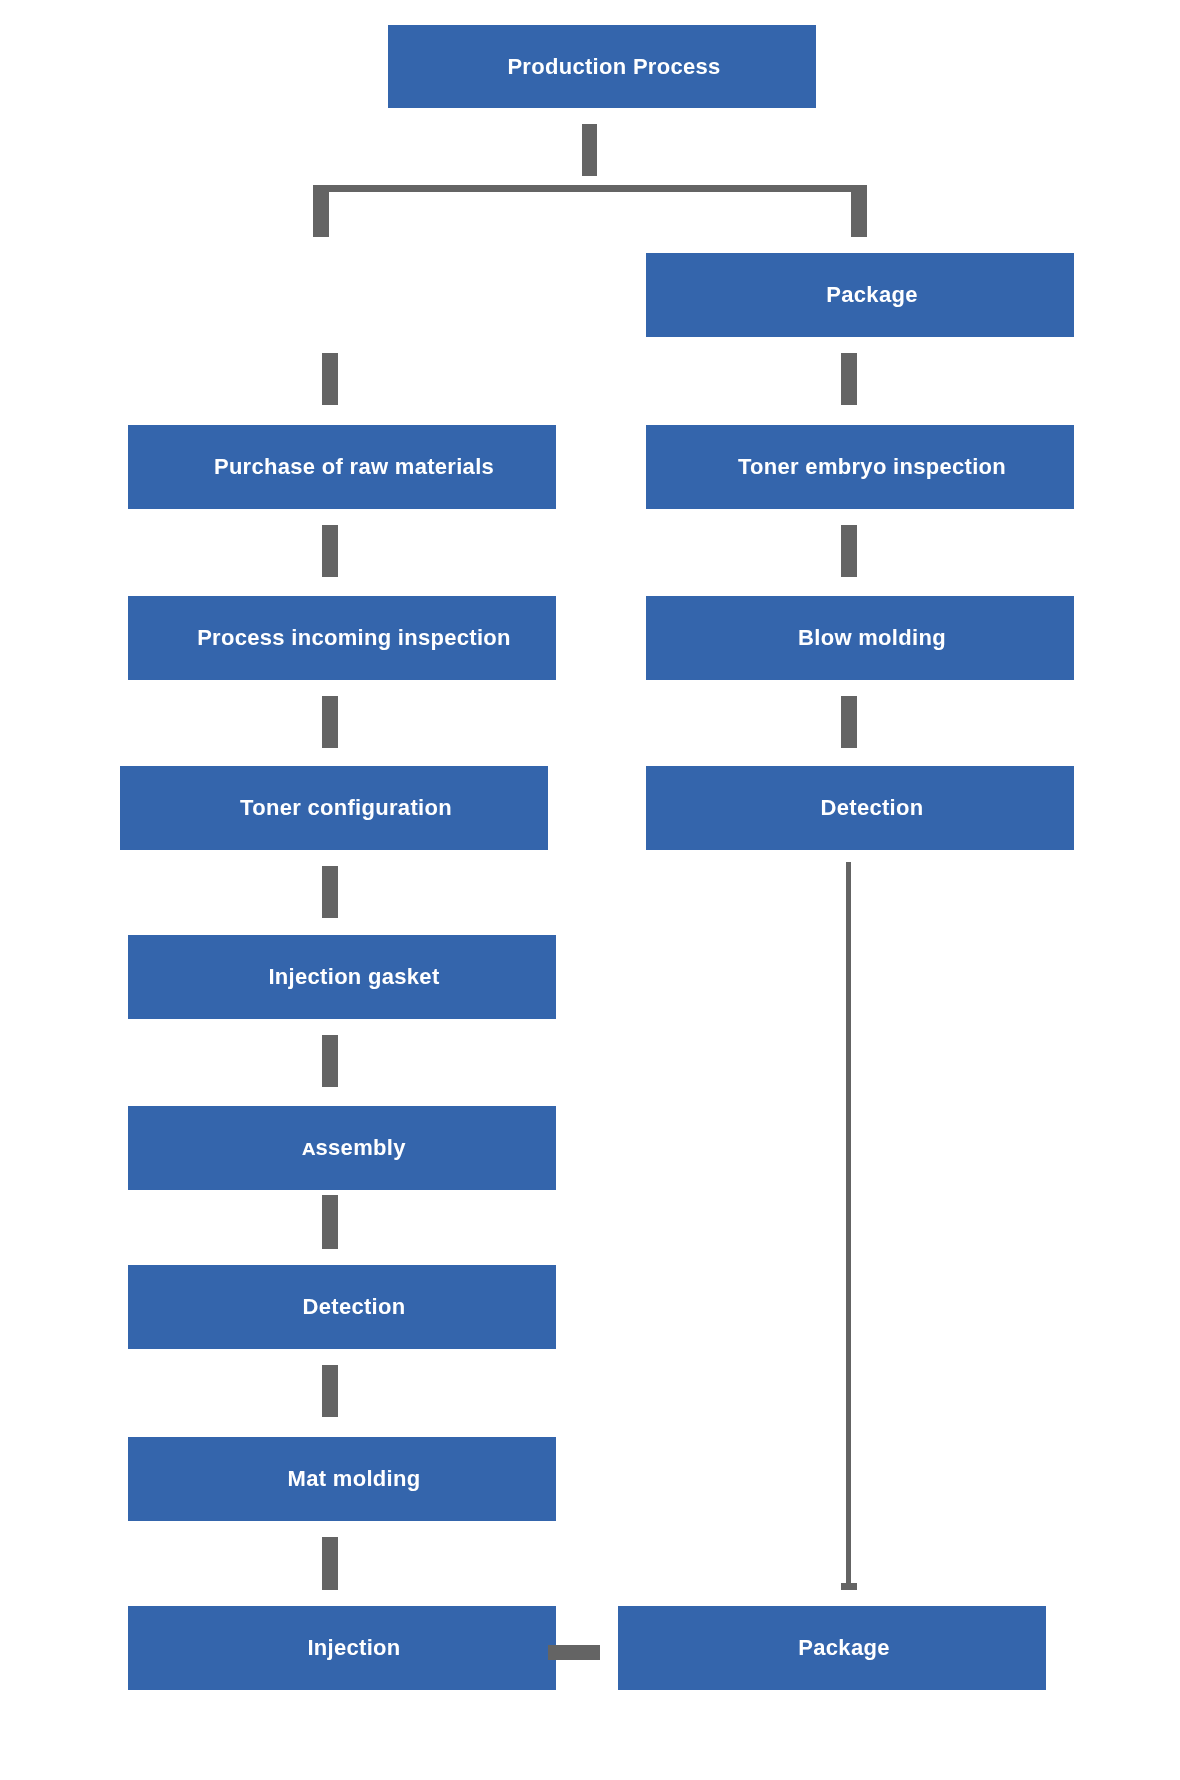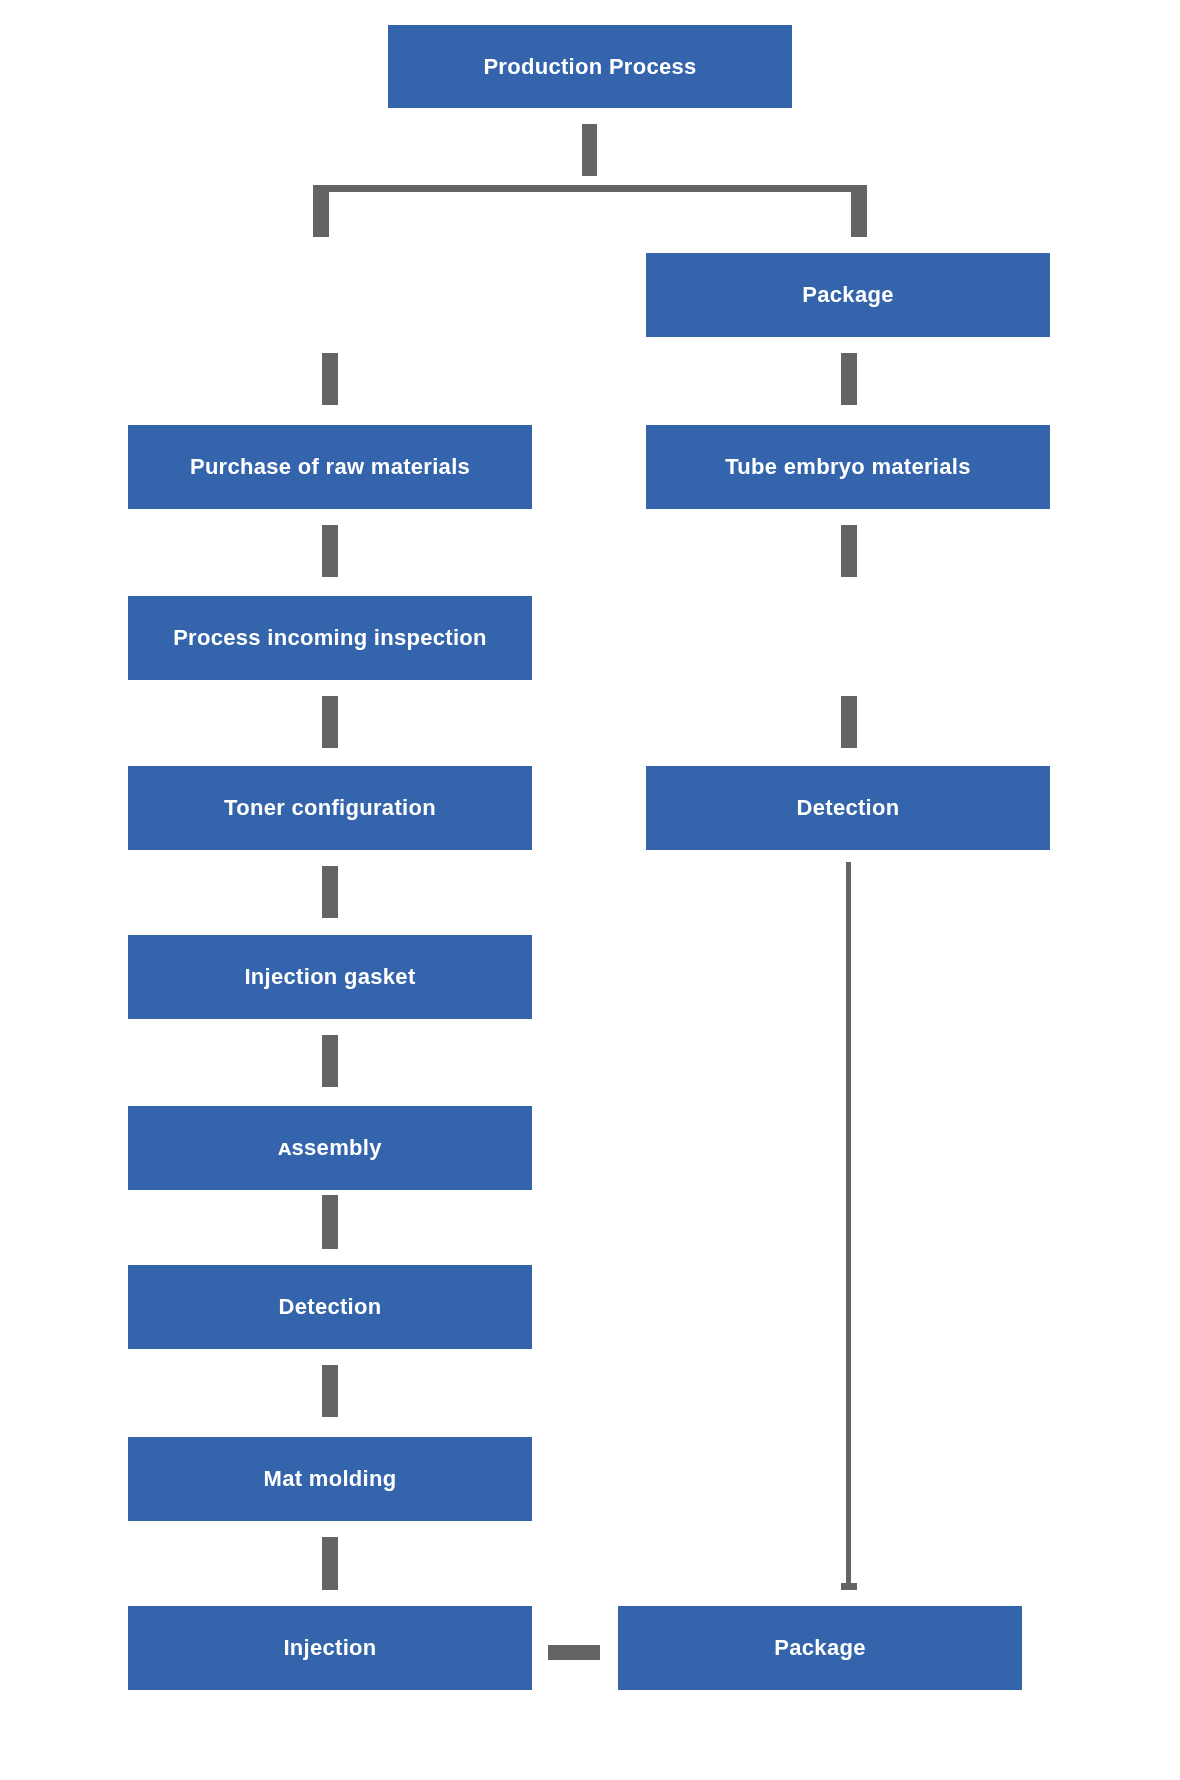--- a/index.html
+++ b/index.html
@@ -23,20 +23,21 @@
     height:84px;
     background:var(--node-fill);
     color:var(--node-text);
     display:flex;
     align-items:center;
     justify-content:center;
     text-align:left;
     font-weight:700;
     font-size:22px;
     letter-spacing:0.3px;
+    padding-left:24px;
   }
   .conn{
     position:absolute;
     background:var(--connector);
   }
 </style>
 </head>
 <body>
 
 <div class="canvas">
@@ -49,21 +50,21 @@
   <div class="conn" style="left:313px;top:185px;width:554px;height:7px"></div>
   <div class="conn" style="left:313px;top:185px;width:16px;height:52px"></div>
   <div class="conn" style="left:851px;top:185px;width:16px;height:52px"></div>
 
   <div class="node" style="left:128px;top:425px">
     <span>Purchase of raw materials</span>
   </div>
   <div class="node" style="left:128px;top:596px">
     <span>Process incoming inspection</span>
   </div>
-  <div class="node" style="left:128px;top:766px">
+  <div class="node" style="left:120px;top:766px">
     <span>Toner configuration</span>
   </div>
   <div class="node" style="left:128px;top:935px">
     <span>Injection gasket</span>
   </div>
   <div class="node" style="left:128px;top:1106px">
     <span>ᴀssembly</span>
   </div>
   <div class="node" style="left:128px;top:1265px">
     <span>Detection</span>
@@ -81,21 +82,24 @@
   <div class="conn" style="left:322px;top:866px;width:16px;height:52px"></div>
   <div class="conn" style="left:322px;top:1035px;width:16px;height:52px"></div>
   <div class="conn" style="left:322px;top:1195px;width:16px;height:54px"></div>
   <div class="conn" style="left:322px;top:1365px;width:16px;height:52px"></div>
   <div class="conn" style="left:322px;top:1537px;width:16px;height:53px"></div>
 
   <div class="node" style="left:646px;top:253px">
     <span>Package</span>
   </div>
   <div class="node" style="left:646px;top:425px">
-    <span>Tube embryo materials</span>
+    <span>Toner embryo inspection</span>
+  </div>
+  <div class="node" style="left:646px;top:596px">
+    <span>Blow molding</span>
   </div>
   <div class="node" style="left:646px;top:766px">
     <span>Detection</span>
   </div>
 
   <div class="conn" style="left:841px;top:353px;width:16px;height:52px"></div>
   <div class="conn" style="left:841px;top:525px;width:16px;height:52px"></div>
   <div class="conn" style="left:841px;top:696px;width:16px;height:52px"></div>
 
   <div class="conn" style="left:846px;top:862px;width:5px;height:728px"></div>

